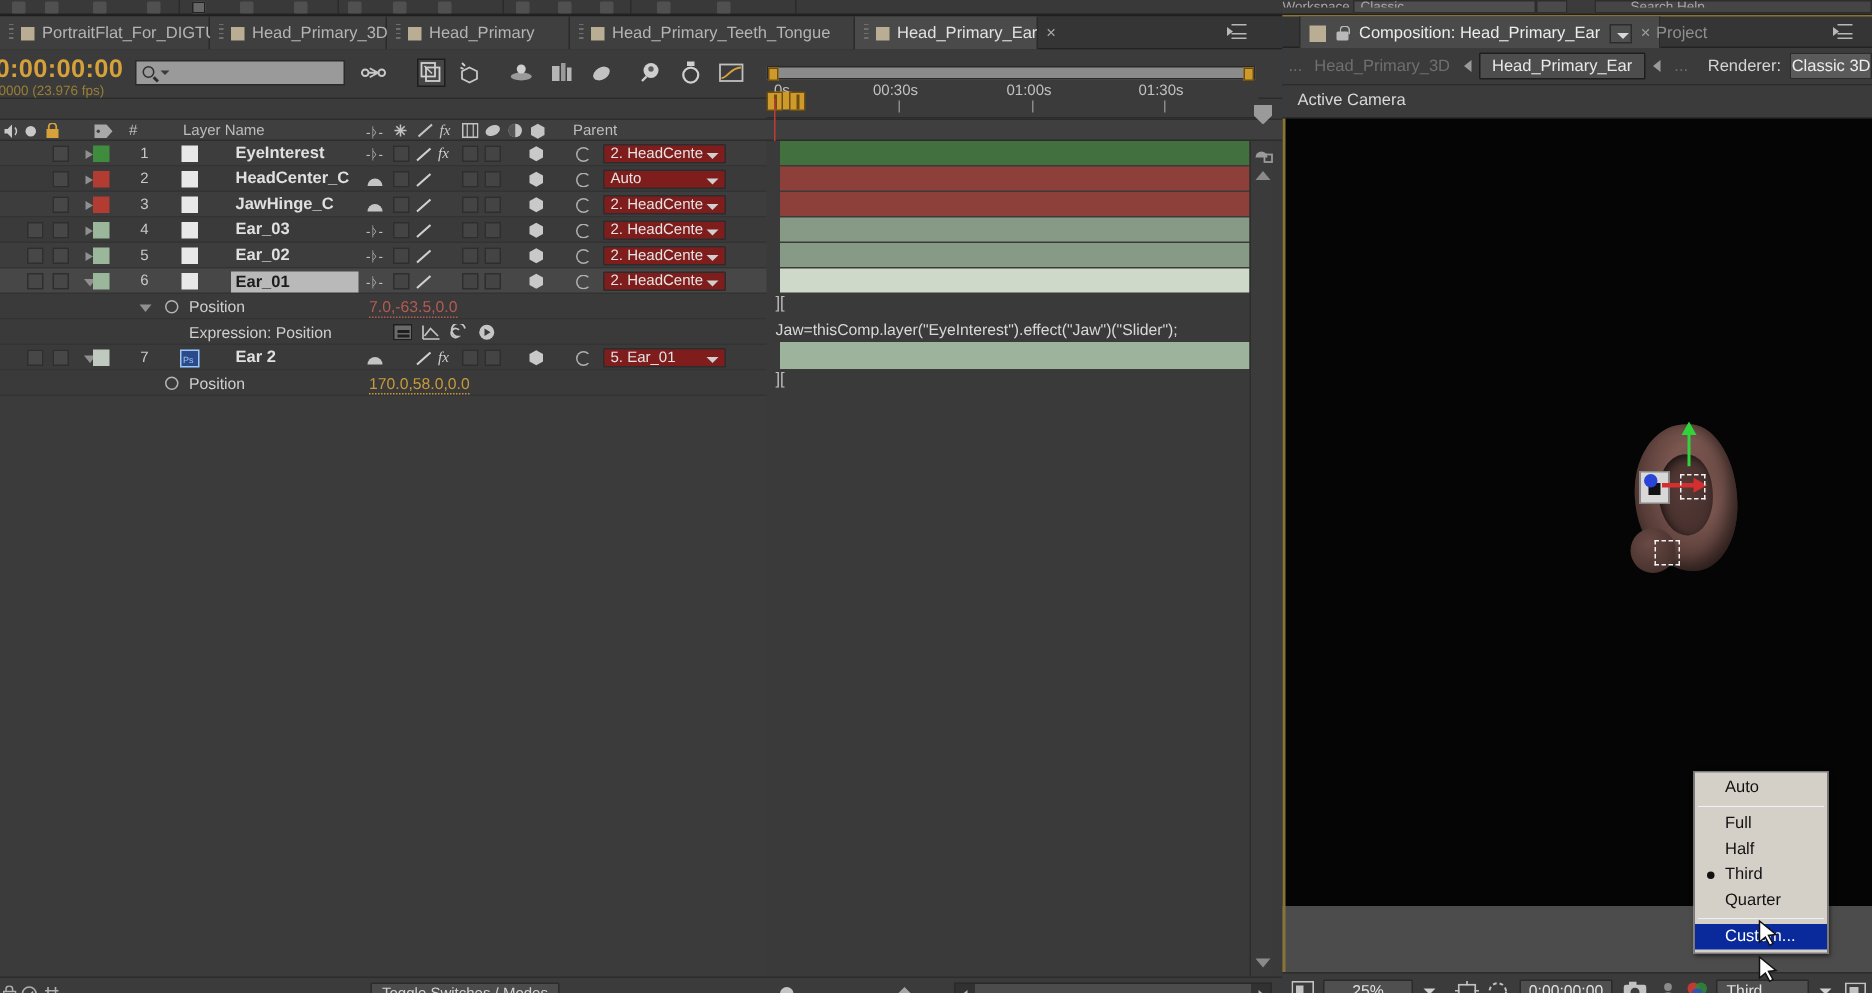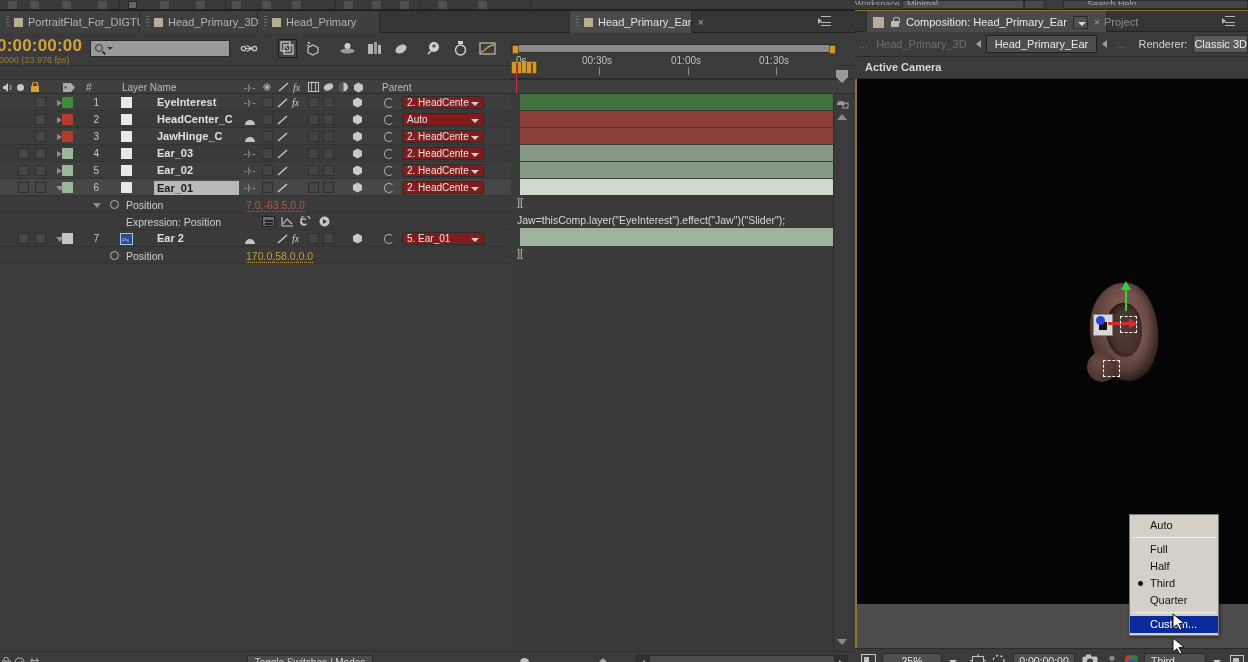--- a/index.html
+++ b/index.html
@@ -327,21 +327,21 @@
   }
   .rend-lbl { color:#d4d4d4; margin-left:auto; margin-right:6px; }
   .rend-val {
     background:#5a5a5a; border:1px solid #2b2b2b; padding:2px 0; color:#ececec;
   }
 
   .cp-camrow {
     position:absolute; left:0; top:47px; width:393px; height:22px;
     background:#3b3b3b; border-bottom:1px solid #2b2b2b;
   }
-  .cp-camrow span { position:absolute; left:10px; top:4px; font-size:11px; color:#d8d8d8;font-weight:bold; }
+  .cp-camrow span { position:absolute; left:10px; top:4px; font-size:11px; color:#d8d8d8; }
 
   .cp-canvas {
     position:absolute; left:0; top:69px; width:393px; height:525px;
     background:#050505; border-left:2px solid #8a7435;
   }
   .cp-below {
     position:absolute; left:0; top:594px; width:393px; height:44px;
     background:#4c4c4c; border-left:2px solid #8a7435;
   }
   .cp-bottom {
@@ -434,21 +434,21 @@
   <div class="ticon" style="left:344px"></div>
   <div class="ticon" style="left:372px"></div>
   <div class="ticon" style="left:400px"></div>
   <div class="ticon" style="left:438px"></div>
   <div class="ticon" style="left:478px"></div>
 </div>
 
 <div class="topstrip2">
   <div class="cuttxt" style="left:0px;top:0px;width:45px">Workspace:</div>
   <div class="wsbox"></div>
-  <div class="cuttxt" style="left:52px;top:0px;width:100px">Minimal</div>
+  <div class="cuttxt" style="left:52px;top:0px;width:100px">Classic</div>
   <div class="wsbox2"></div>
   <div class="searchhelp"></div>
   <div class="cuttxt" style="left:232px;top:0px;width:120px">Search Help</div>
 </div>
 
 <div class="tl-panel">
 
   <div class="tabbar">
     <div class="tab" style="left:0;width:140px">
       <span class="grip"></span>
@@ -457,20 +457,25 @@
     </div>
     <div class="tab" style="left:140px;width:118px">
       <span class="grip"></span>
       <span class="swatch"></span>
       <span>Head_Primary_3D</span>
     </div>
     <div class="tab" style="left:258px;width:122px">
       <span class="grip"></span>
       <span class="swatch"></span>
       <span>Head_Primary</span>
+    </div>
+    <div class="tab" style="left:380px;width:190px">
+      <span class="grip"></span>
+      <span class="swatch"></span>
+      <span>Head_Primary_Teeth_Tongue</span>
     </div>
     <div class="tab active" style="left:570px;width:122px">
       <span class="grip"></span>
       <span class="swatch"></span>
       <span>Head_Primary_Ear</span>
       <span class="closex">×</span>
     </div>
     <div class="panelmenu-ic" style="left:818px;top:5px">
       <u></u>
           <i></i>

